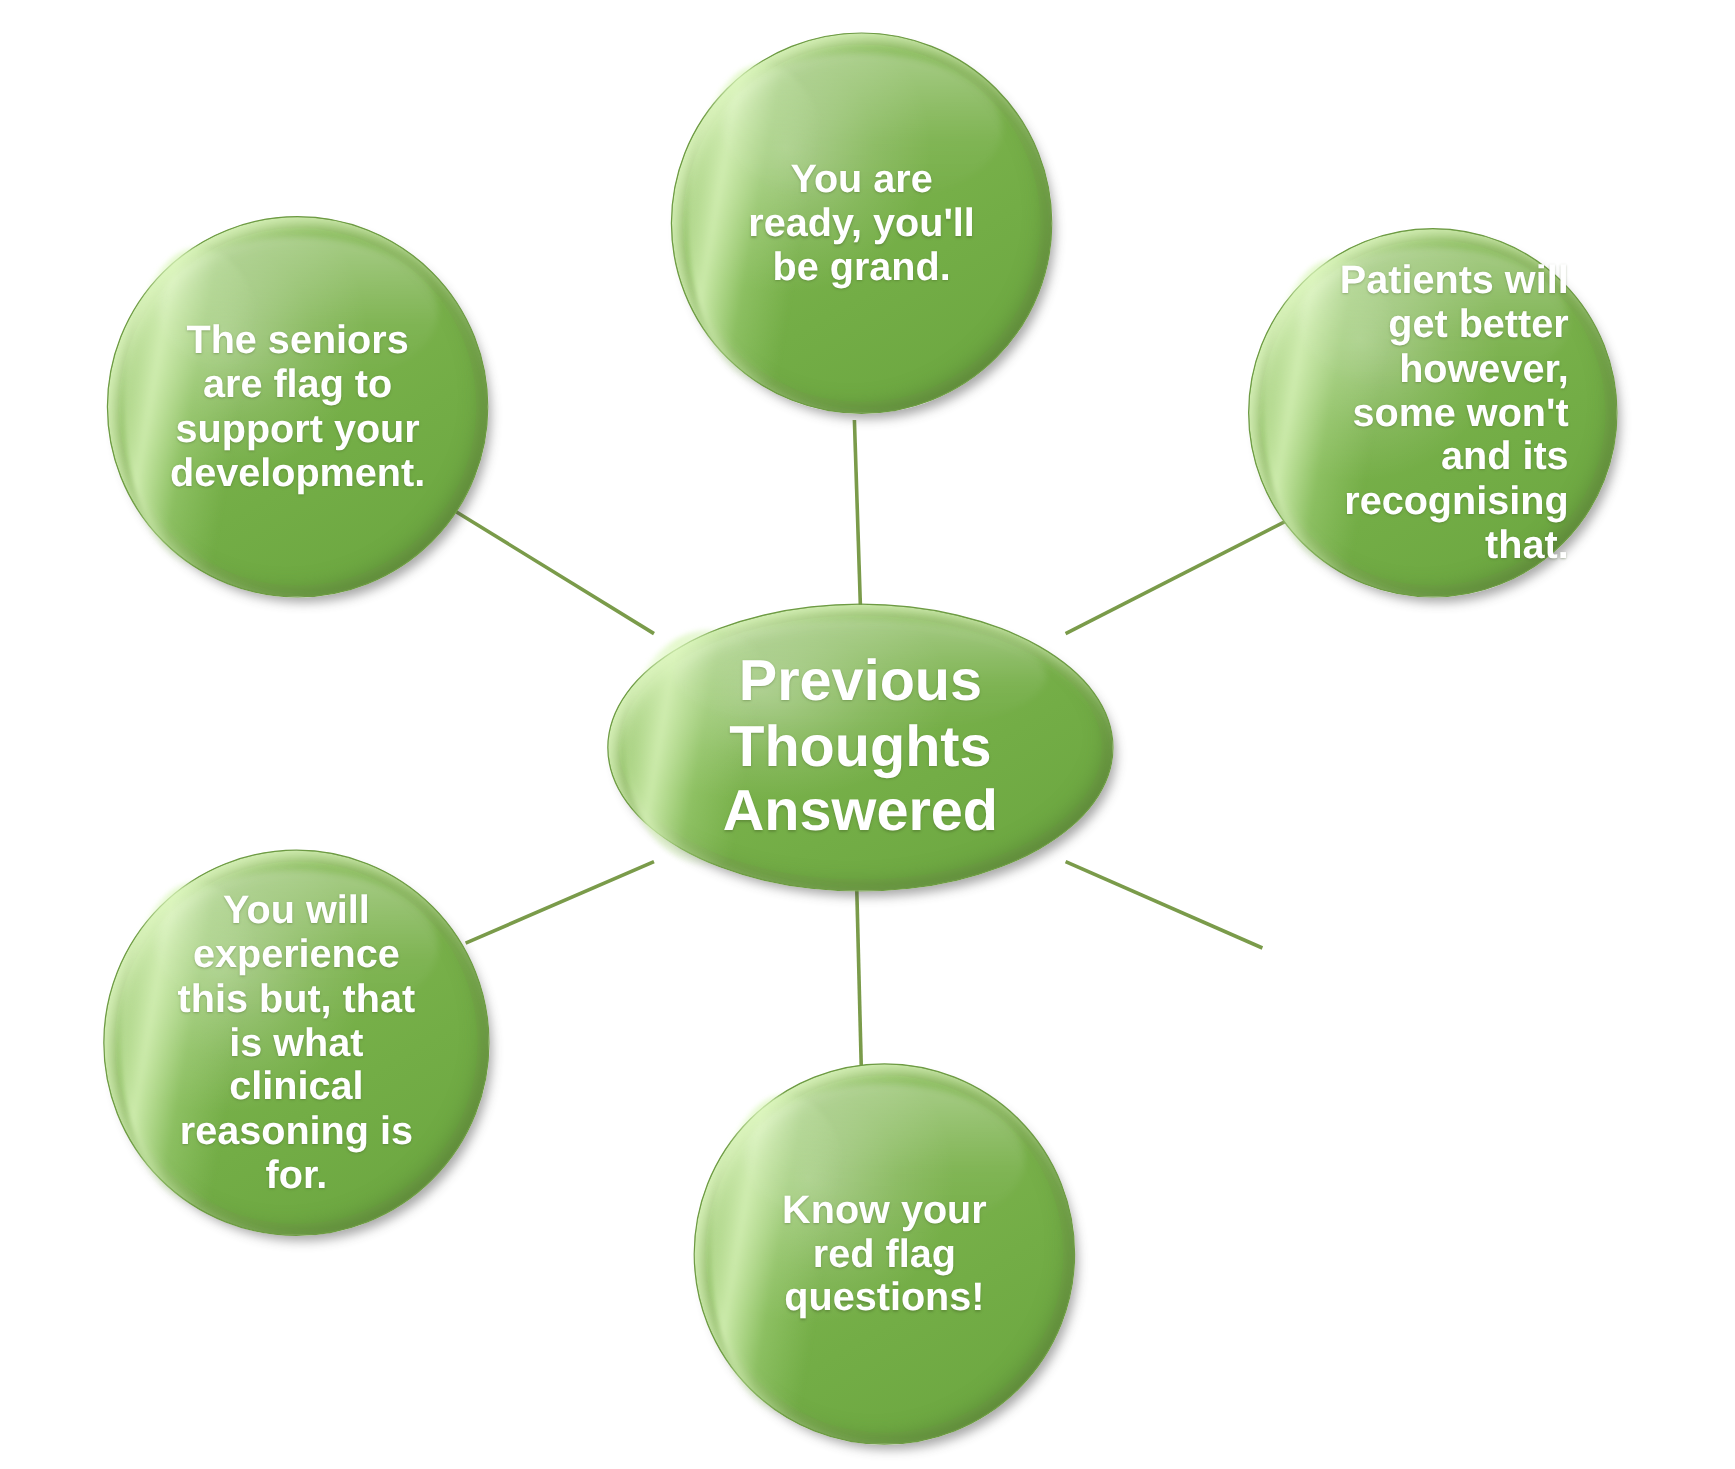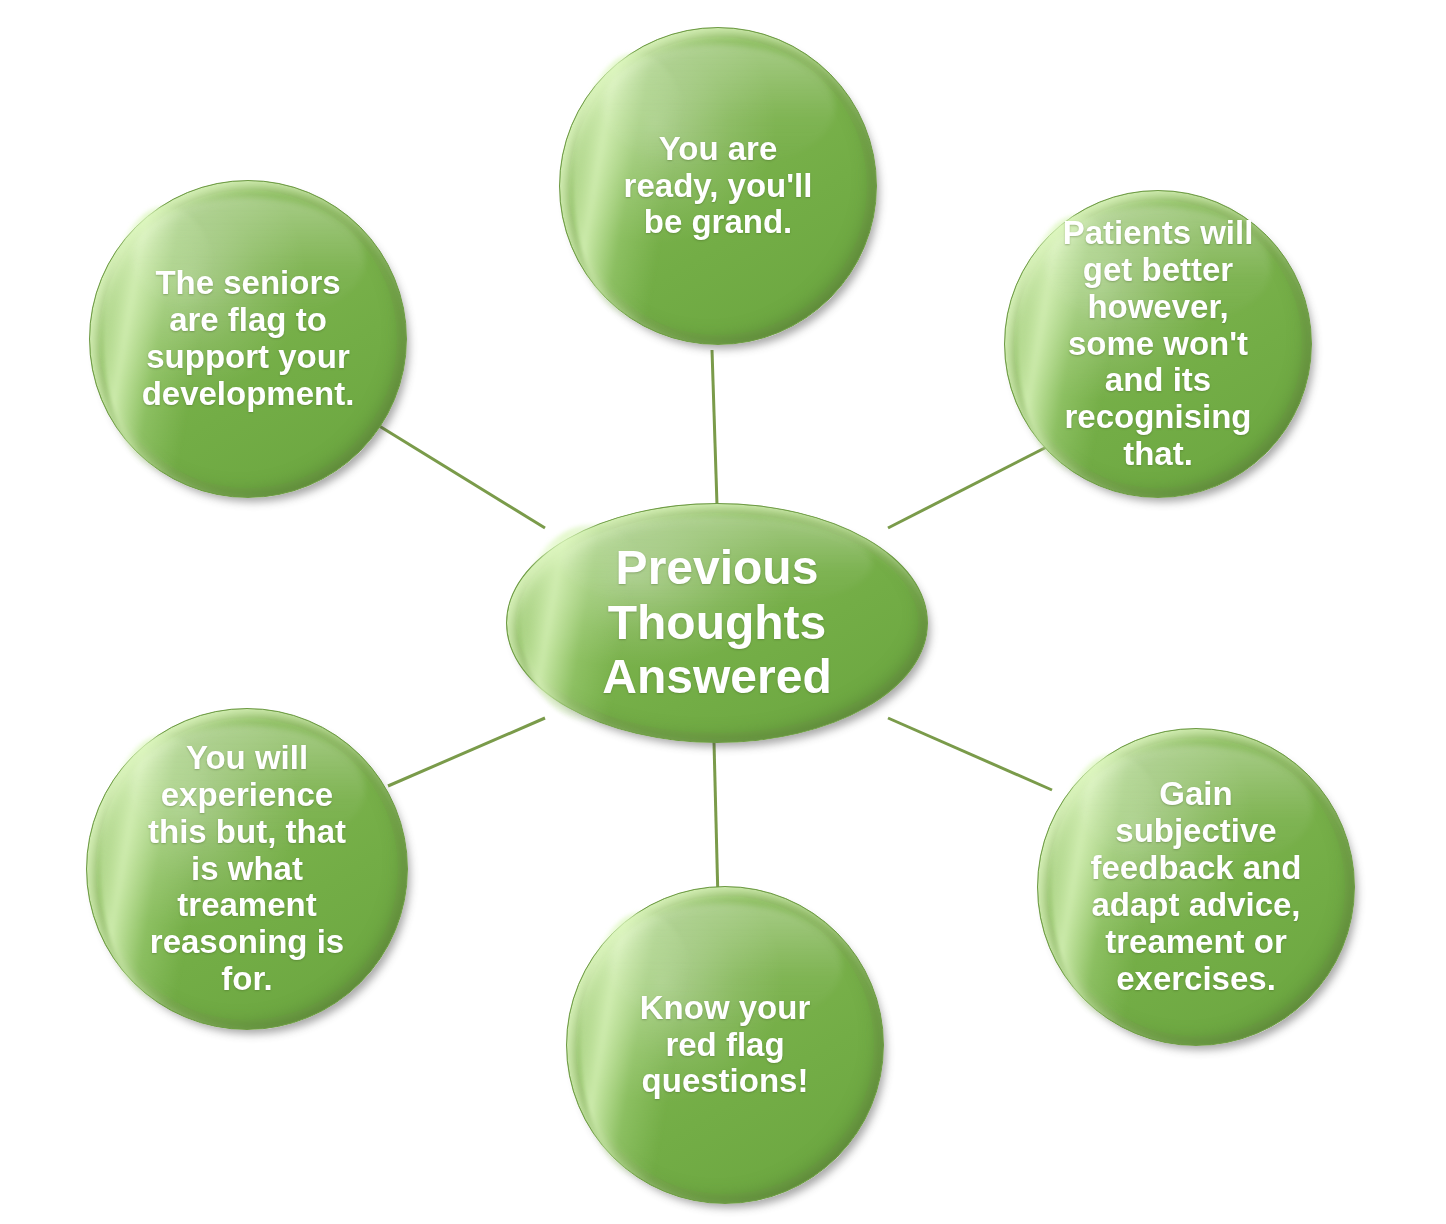--- a/index.html
+++ b/index.html
@@ -115,24 +115,24 @@
     font-size: 48px;
     font-weight: bold;
     width: 86%;
     line-height: 1.14;
   }
   #node-center::before { left: 3%; top: 9%; width: 34%; height: 82%; }
 
   
   #node-top        { left: 559px; top: 27px;  width: 318px; height: 318px; }
   #node-top-left   { left: 89px;  top: 180px; width: 318px; height: 318px; }
-  #node-top-right  { left: 1004px;top: 190px; width: 308px; height: 308px; }
+  #node-top-right  { left: 1040px;top: 190px; width: 308px; height: 308px; text-align: right; }
   #node-bottom-left{ left: 86px;  top: 708px; width: 322px; height: 322px; }
   #node-bottom-right{left: 1037px;top: 728px; width: 318px; height: 318px; }
-  #node-bottom     { left: 566px; top: 886px; width: 318px; height: 318px; }
+  #node-bottom     { left: 578px; top: 886px; width: 318px; height: 318px; }
 
   
   #node-top-right .label   { width: 74%; }
   #node-bottom-left .label { width: 80%; }
   #node-bottom-right .label{ width: 78%; }
 </style>
 </head>
 <body>
 
 <div id="canvas" style="background: rgb(255, 255, 255);">
@@ -167,33 +167,25 @@
 and its
 recognising
 that.</div>
   </div>
 
   <div class="node sat" id="node-bottom-left">
     <div class="label">You will
 experience
 this but, that
 is what
-treament
+clinical
 reasoning is
 for.</div>
   </div>
 
-  <div class="node sat" id="node-bottom-right">
-    <div class="label">Gain
-subjective
-feedback and
-adapt advice,
-treament or
-exercises.</div>
-  </div>
 
   <div class="node sat" id="node-bottom">
     <div class="label">Know your
 red flag
 questions!</div>
   </div>
 
   <div class="node" id="node-center">
     <div class="label">Previous
 Thoughts

